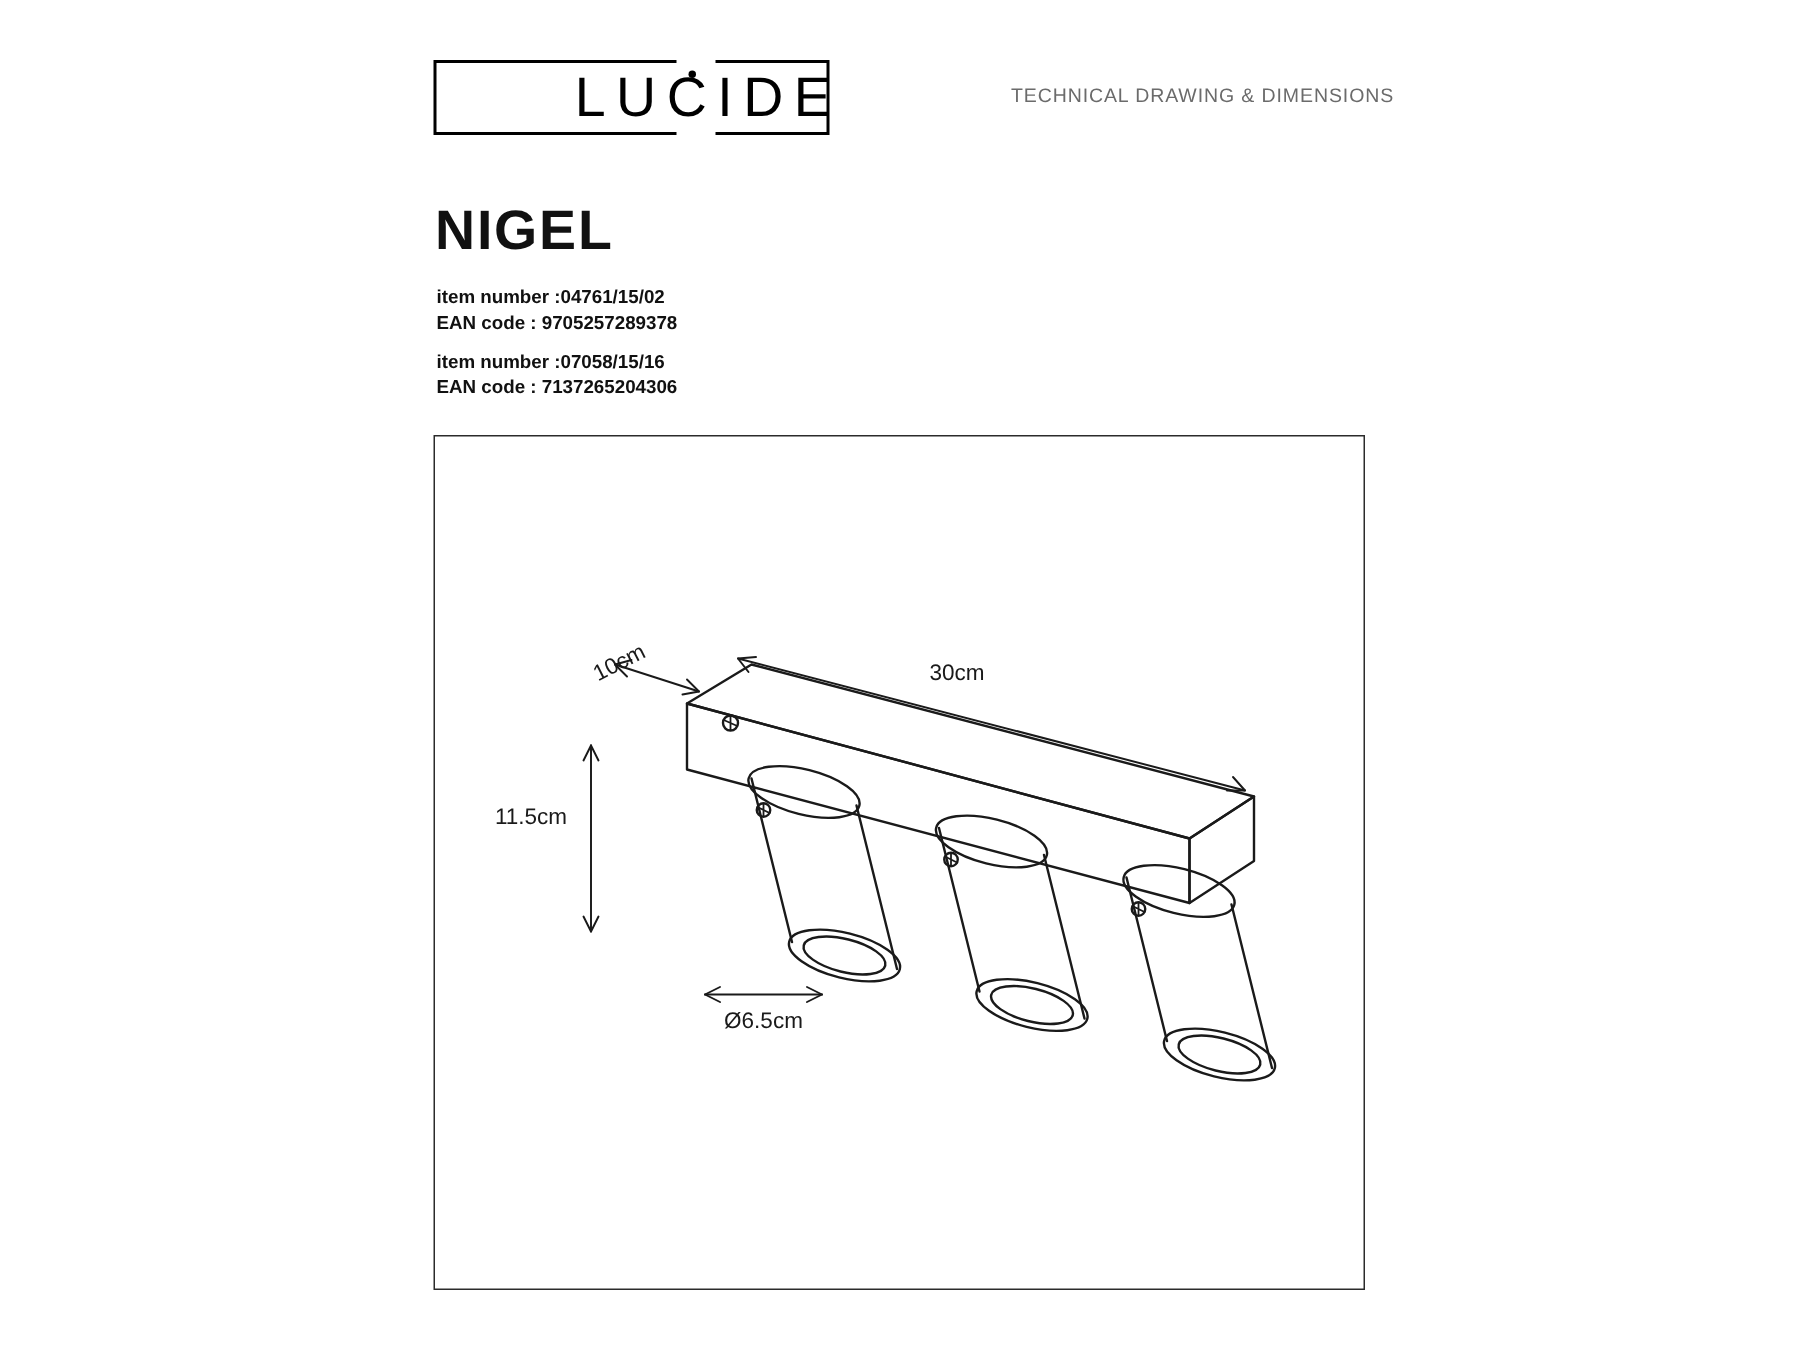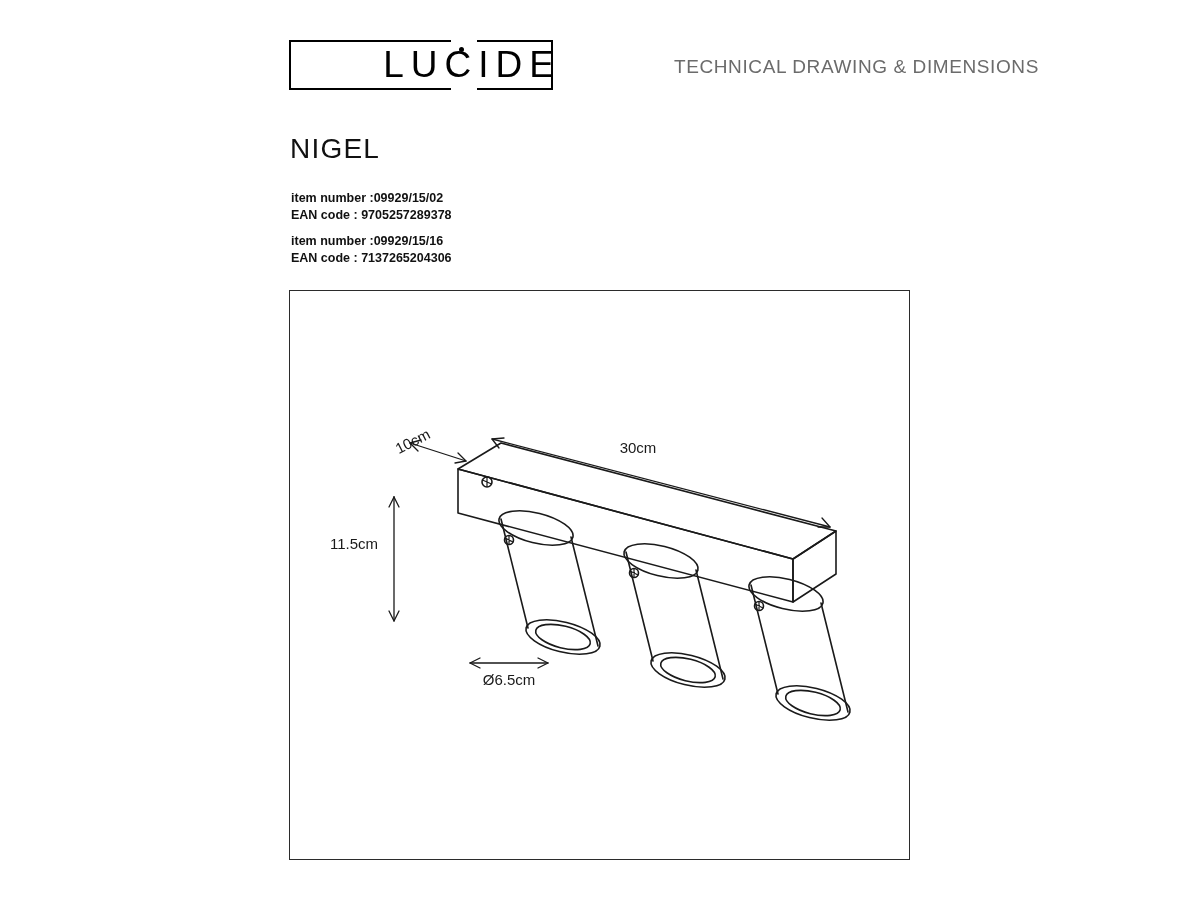--- a/index.html
+++ b/index.html
@@ -76,34 +76,34 @@
     width: 5px;
     height: 5px;
     background: #000;
     border-radius: 50%;
   }
 
   .header-caption {
     position: absolute;
     left: 385px;
     top: 16px;
-    font-size: 19px;
+    font-size: 13px;
     letter-spacing: 0.6px;
     color: #6b6b6b;
     font-weight: 400;
     white-space: nowrap;
   }
 
   
   .product-title {
     position: absolute;
     left: 290px;
     top: 133px;
-    font-size: 28px;
-    font-weight: 400;
+    font-size: 37px;
+    font-weight: 700;
     letter-spacing: 1.2px;
     color: #111;
   }
   .codes {
     position: absolute;
     left: 291px;
     top: 190px;
     font-size: 12.5px;
     line-height: 16.5px;
     font-weight: 700;
@@ -140,29 +140,29 @@
     <div class="logo-gap-bottom"></div>
   </div>
   <div class="header-caption">TECHNICAL DRAWING &amp; DIMENSIONS</div>
 </div>
 
 <div class="product-title">NIGEL</div>
 
 <div class="codes">
   <div class="group">
     <div>
-      <span>item number :</span><span>09929/15/02</span>
+      <span>item number :</span><span>04761/15/02</span>
     </div>
     <div>
       <span>EAN code : </span><span>9705257289378</span>
     </div>
   </div>
   <div class="group">
     <div>
-      <span>item number :</span><span>09929/15/16</span>
+      <span>item number :</span><span>07058/15/16</span>
     </div>
     <div>
       <span>EAN code : </span><span>7137265204306</span>
     </div>
   </div>
 </div>
 
 <div class="drawing-frame">
   <svg class="drawing-svg" width="621" height="570" viewBox="0 0 621 570">
 

